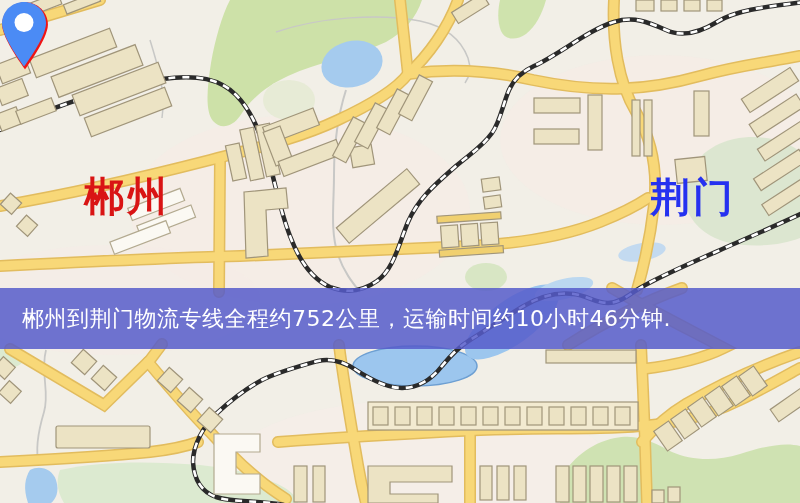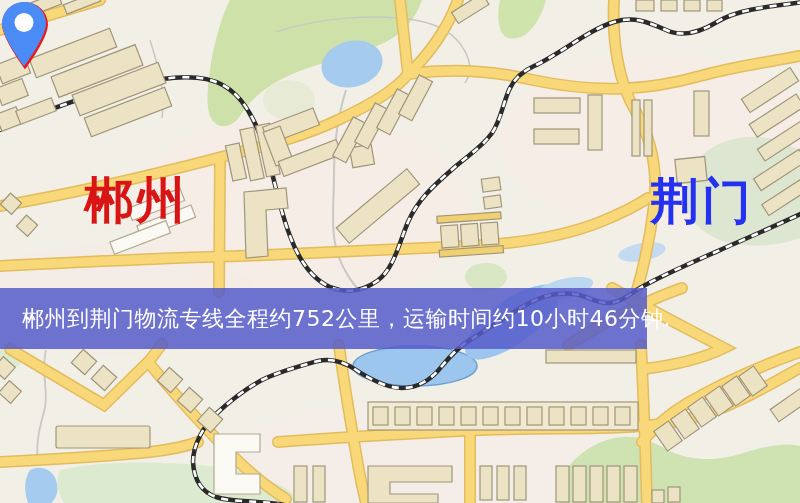--- a/index.html
+++ b/index.html
@@ -1,26 +1,26 @@
 <!DOCTYPE html>
 <html><head>
 <meta charset="utf-8">
 <style>
   html,body{margin:0;padding:0;background:#888;}
   .stage{position:relative;width:800px;height:503px;overflow:hidden;
          font-family:"DejaVu Sans","Liberation Sans",sans-serif;background:#f2efe7;}
   .stage svg{position:absolute;left:0;top:0;display:block;}
-  .city-label{position:absolute;font-weight:bold;font-size:49px;line-height:1;
+  .city-label{position:absolute;font-weight:bold;font-size:40px;line-height:1;
               letter-spacing:3px;white-space:nowrap;user-select:none;}
   .origin-label{left:84px;top:176px;color:#d91414;}
   .dest-label{left:650px;top:177px;color:#2531f0;}
   .pin{position:absolute;}
   .pin-origin{left:122px;top:103px;}
   .pin-dest{left:667px;top:100px;}
-  .banner{position:absolute;left:0;top:288px;width:647px;height:61px;
+  .banner{position:absolute;left:0;top:288px;width:800px;height:61px;
           background:rgba(86,92,202,0.85);display:flex;align-items:center;}
   .banner span{color:#ffffff;font-size:22px;padding-left:22px;white-space:nowrap;
                letter-spacing:0.5px;}
 </style>
 </head>
 <body>
 
 <div class="stage">
 
   <svg width="800" height="503" viewBox="0 0 800 503">

